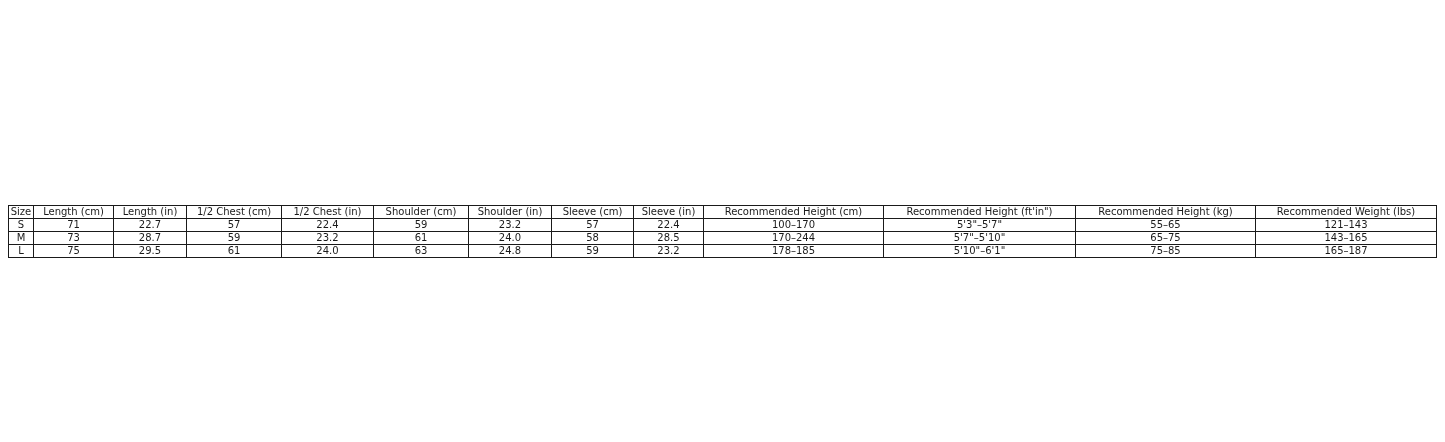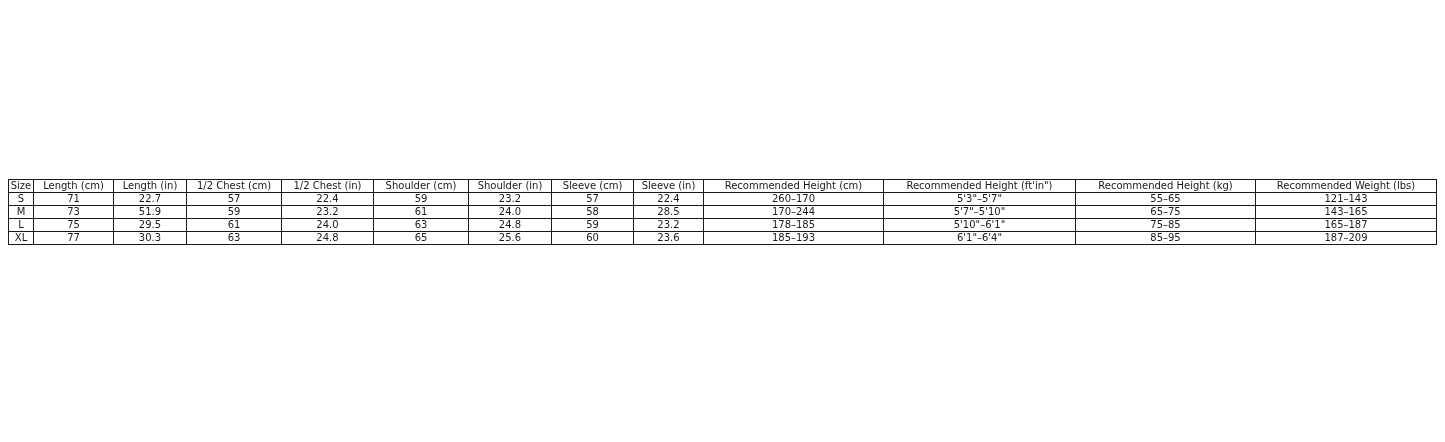--- a/index.html
+++ b/index.html
@@ -15,21 +15,21 @@
     width: 1445px;
     height: 442px;
     background: var(--bg-color);
     font-family: "DejaVu Sans", sans-serif;
     position: relative;
     overflow: hidden;
   }
   .figure-canvas {
     position: absolute;
     left: 8px;
-    top: 179px;
+    top: 205px;
   }
   table.size-table {
     border-collapse: collapse;
     table-layout: fixed;
     width: 1428px;
     background: var(--bg-color);
   }
   table.size-table th,
   table.size-table td {
     border: 1px solid var(--border-color);
@@ -86,29 +86,29 @@
         <tr>
           <td>S</td>
           <td>71</td>
           <td>22.7</td>
           <td>57</td>
           <td>22.4</td>
           <td>59</td>
           <td>23.2</td>
           <td>57</td>
           <td>22.4</td>
-          <td>260–170</td>
+          <td>100–170</td>
           <td>5'3"–5'7"</td>
           <td>55–65</td>
           <td>121–143</td>
         </tr>
         <tr>
           <td>M</td>
           <td>73</td>
-          <td>51.9</td>
+          <td>28.7</td>
           <td>59</td>
           <td>23.2</td>
           <td>61</td>
           <td>24.0</td>
           <td>58</td>
           <td>28.5</td>
           <td>170–244</td>
           <td>5'7"–5'10"</td>
           <td>65–75</td>
           <td>143–165</td>
@@ -121,30 +121,15 @@
           <td>24.0</td>
           <td>63</td>
           <td>24.8</td>
           <td>59</td>
           <td>23.2</td>
           <td>178–185</td>
           <td>5'10"–6'1"</td>
           <td>75–85</td>
           <td>165–187</td>
         </tr>
-        <tr>
-          <td>XL</td>
-          <td>77</td>
-          <td>30.3</td>
-          <td>63</td>
-          <td>24.8</td>
-          <td>65</td>
-          <td>25.6</td>
-          <td>60</td>
-          <td>23.6</td>
-          <td>185–193</td>
-          <td>6'1"–6'4"</td>
-          <td>85–95</td>
-          <td>187–209</td>
-        </tr>
       </tbody>
   </table>
 </div>
 
 </body></html>

